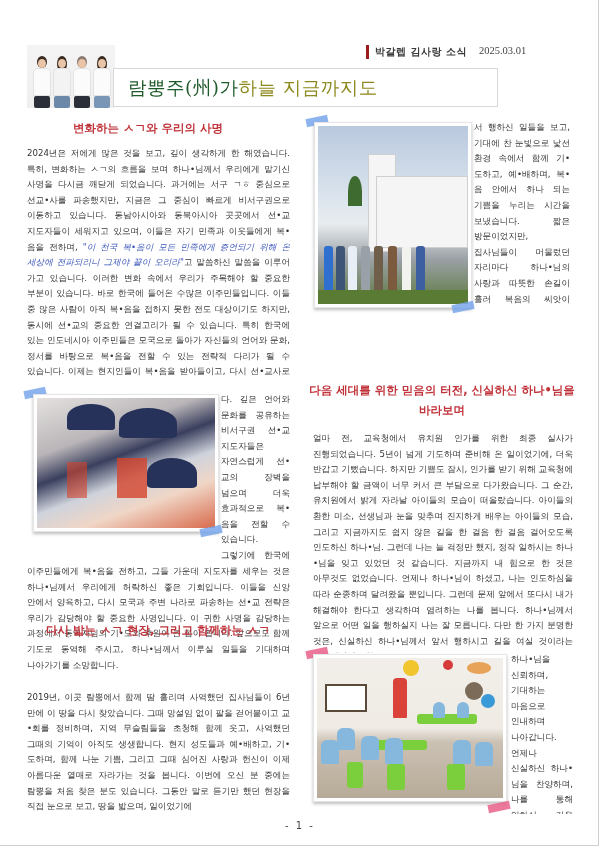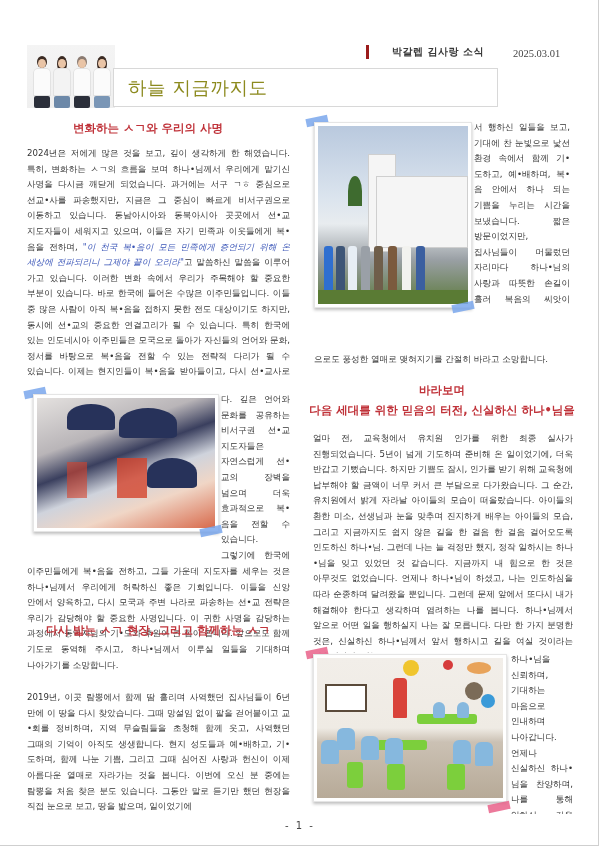--- a/index.html
+++ b/index.html
@@ -6,21 +6,21 @@
   body { width: 600px; height: 849px; position: relative; overflow: hidden; font-family: "DejaVu Sans", sans-serif; color: #222; }
   .page { position: absolute; left: 0; top: 0; width: 598px; height: 845px; border-right: 1px solid #cfcfcf; border-bottom: 1px solid #cfcfcf; }
 
   
   .family-photo { position: absolute; left: 27px; top: 45px; width: 88px; height: 63px; background: linear-gradient(180deg,#f4f4f4 0%,#efefef 100%); overflow: hidden; }
   .person { position: absolute; bottom: 0; width: 18px; height: 52px; }
   .person .head { position: absolute; left: 4px; top: 0; width: 10px; height: 12px; border-radius: 50%; background: #3a2a22; }
   .person .face { position: absolute; left: 5px; top: 3px; width: 8px; height: 9px; border-radius: 50%; background: #e9c4a6; }
   .person .body { position: absolute; left: 0; top: 12px; width: 18px; height: 28px; background: #fbfbfb; border-radius: 5px 5px 0 0; box-shadow: inset 0 0 0 1px #e2e2e2; }
   .person .legs { position: absolute; left: 1px; bottom: 0; width: 16px; height: 12px; background: #2b2f3a; border-radius: 2px; }
-  .brand { position: absolute; left: 366px; top: 45px; height: 14px; display: flex; align-items: flex-end; gap: 23px; font-size: 10px; }
+  .brand { position: absolute; left: 366px; top: 45px; height: 14px; display: flex; align-items: flex-start; gap: 6px; font-size: 10px; }
   .brand .bar { width: 3px; height: 14px; background: #9b1c1c; }
   .brand .name { font-family: "DejaVu Serif", serif; font-weight: bold; color: #3a3a3a; font-size: 10px; letter-spacing: 0.5px; }
   .brand .date { font-family: "Liberation Serif", serif; color: #444; font-size: 10.5px; margin-left: 6px; }
   .title-box { position: absolute; left: 113px; top: 68px; width: 385px; height: 39px; border: 1px solid #d8d8d8; background: #fff; display: flex; align-items: center; padding-left: 14px; box-sizing: border-box; }
   .title-box span { font-family: "DejaVu Serif", serif; font-size: 18.5px; letter-spacing: 0.5px; white-space: nowrap; }
   .t-green { color: #1f5a2a; }
   .t-olive { color: #8c8a1e; }
 
   
   .tape { position: absolute; width: 22px; height: 8px; opacity: 0.85; }
@@ -83,20 +83,21 @@
       </div>
   </div>
 
   <div class="brand">
     <span class="bar"></span>
     <span class="name">박갈렙 김사랑 소식</span>
     <span class="date">2025.03.01</span>
   </div>
 
   <div class="title-box">
+    <span class="t-green">람뿡주(州)가 </span>
       <span class="t-olive">하늘 지금까지도</span>
   </div>
 
   <div class="section-title" style="left:12px; top:118px; width:272px;">변화하는 ㅅㄱ와 우리의 사명</div>
 
   <div class="para" style="left:27px; top:146px; width:263px; height:230px; overflow:hidden;">
     <span>2024년은 저에게 많은 것을 보고, 깊이 생각하게 한 해였습니다. 특히, 변화하는 ㅅㄱ의 흐름을 보며 하나•님께서 우리에게 맡기신 사명을 다시금 깨닫게 되었습니다. 과거에는 서구 ㄱㅎ 중심으로 선교•사를 파송했지만, 지금은 그 중심이 빠르게 비서구권으로 이동하고 있습니다. 동남아시아와 동북아시아 곳곳에서 선•교 지도자들이 세워지고 있으며, 이들은 자기 민족과 이웃들에게 복•음을 전하며, </span><span class="quote">"이 천국 복•음이 모든 민족에게 증언되기 위해 온 세상에 전파되리니 그제야 끝이 오리라"</span><span>고 말씀하신 말씀을 이루어 가고 있습니다. 이러한 변화 속에서 우리가 주목해야 할 중요한 부분이 있습니다. 바로 한국에 들어온 수많은 이주민들입니다. 이들 중 많은 사람이 아직 복•음을 접하지 못한 전도 대상이기도 하지만, 동시에 선•교의 중요한 연결고리가 될 수 있습니다. 특히 한국에 있는 인도네시아 이주민들은 모국으로 돌아가 자신들의 언어와 문화, 정서를 바탕으로 복•음을 전할 수 있는 전략적 다리가 될 수 있습니다. 이제는 현지인들이 복•음을 받아들이고, 다시 선•교사로 헌신하는 시대입니</span>
   </div>
 
   <div class="tape blue" style="left:24px; top:389px; transform:rotate(-12deg);"></div>
@@ -132,25 +133,24 @@
       <div class="man" style="left:56px; background:#6f5e4a;"></div>
       <div class="man" style="left:70px; background:#7b5a3e;"></div>
       <div class="man" style="left:84px; background:#f2f2ef;"></div>
       <div class="man" style="left:98px; background:#3b5fa0;"></div>
       <div style="position:absolute; left:0; bottom:0; width:100%; height:14px; background:#5a7b34;"></div>
     </div>
   </div>
   <div class="tape blue" style="left:452px; top:303px; transform:rotate(-12deg);"></div>
 
   <div class="para" style="left:474px; top:120px; width:96px; height:190px; overflow:hidden;">서 행하신 일들을 보고, 기대에 찬 눈빛으로 낯선 환경 속에서 함께 기•도하고, 예•배하며, 복•음 안에서 하나 되는 기쁨을 누리는 시간을 보냈습니다. 짧은 방문이었지만, 집사님들이 머물렀던 자리마다 하나•님의 사랑과 따뜻한 손길이 흘러 복음의 씨앗이 심기고, 자라납니다. 이 땅을 다시 밟은 집사님들의 헌신이 하나•님 나라의 귀한 도구가 되어, 앞</div>
-  <div class="para" style="left:314px; top:352px; width:258px; height:16px; overflow:hidden;">으로도 풍성한 열매로 맺혀지기를 간절히 바라고 소망합니다.</div>
 
   <div class="section-title" style="left:306px; top:380px; width:272px;">
+    <div>다음 세대를 위한 믿음의 터전, 신실하신 하나•님을</div>
     <div>바라보며</div>
-    <div>다음 세대를 위한 믿음의 터전, 신실하신 하나•님을</div>
   </div>
 
   <div class="para" style="left:313px; top:431px; width:260px; height:222px; overflow:hidden;">얼마 전, 교육청에서 유치원 인가를 위한 최종 실사가 진행되었습니다. 5년이 넘게 기도하며 준비해 온 일이었기에, 더욱 반갑고 기뻤습니다. 하지만 기쁨도 잠시, 인가를 받기 위해 교육청에 납부해야 할 금액이 너무 커서 큰 부담으로 다가왔습니다. 그 순간, 유치원에서 밝게 자라날 아이들의 모습이 떠올랐습니다. 아이들의 환한 미소, 선생님과 눈을 맞추며 진지하게 배우는 아이들의 모습, 그리고 지금까지도 쉽지 않은 길을 한 걸음 한 걸음 걸어오도록 인도하신 하나•님. 그런데 나는 늘 걱정만 했지, 정작 일하시는 하나•님을 잊고 있었던 것 같습니다. 지금까지 내 힘으로 한 것은 아무것도 없었습니다. 언제나 하나•님이 하셨고, 나는 인도하심을 따라 순종하며 달려왔을 뿐입니다. 그런데 문제 앞에서 또다시 내가 해결해야 한다고 생각하며 염려하는 나를 봅니다. 하나•님께서 앞으로 어떤 일을 행하실지 나는 잘 모릅니다. 다만 한 가지 분명한 것은, 신실하신 하나•님께서 앞서 행하시고 길을 여실 것이라는 믿음입니다. 나는 그</div>
 
   <div class="tape pink" style="left:306px; top:649px; transform:rotate(-12deg);"></div>
   <div class="photo photo-kids" style="left:313px; top:654px; width:186px; height:140px;">
     <div class="inner">
       <div style="position:absolute; left:8px; top:26px; width:38px; height:24px; background:#fff; border:2px solid #5a4a3a;"></div>
       <div class="planet" style="left:86px; top:2px; width:16px; height:16px; background:#f0c52e;"></div>
       <div class="planet" style="left:126px; top:2px; width:10px; height:10px; background:#d63b3b;"></div>

